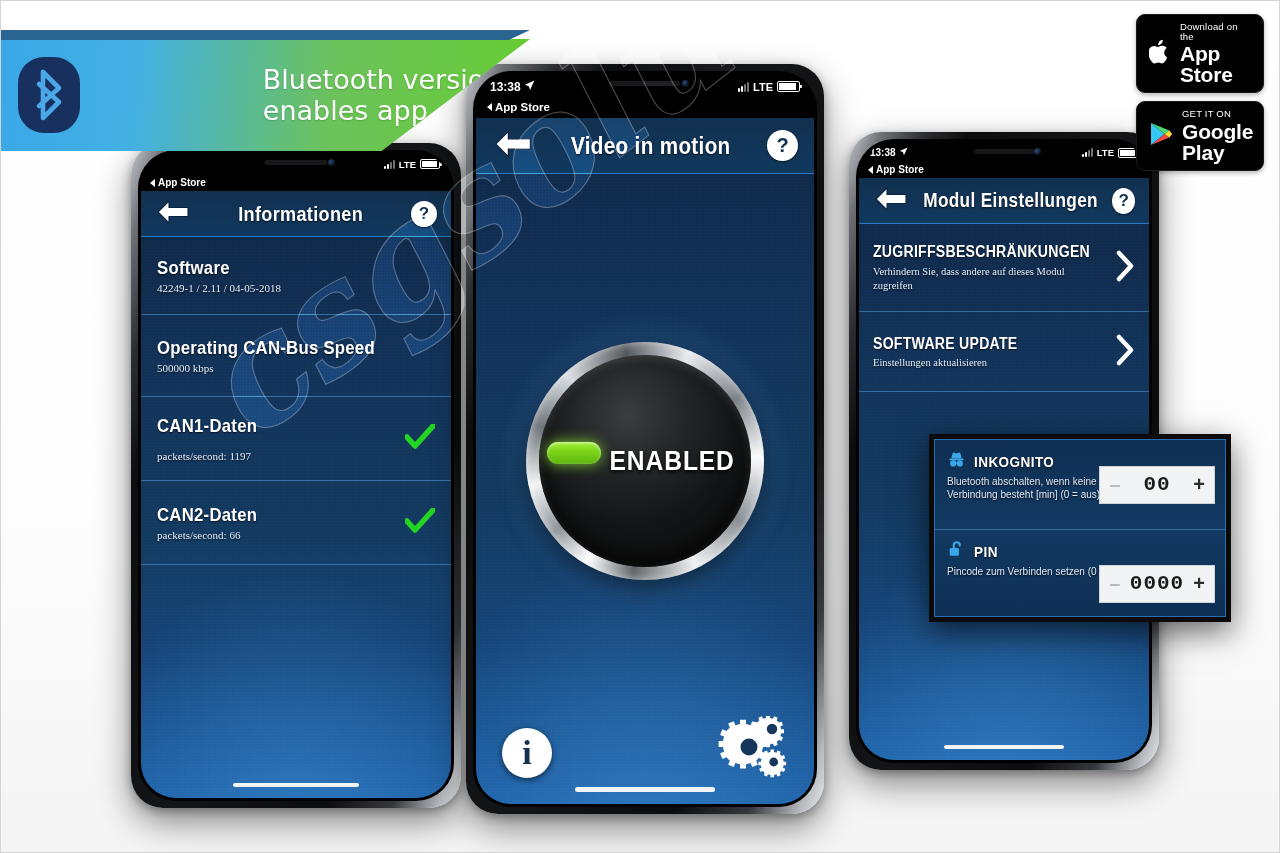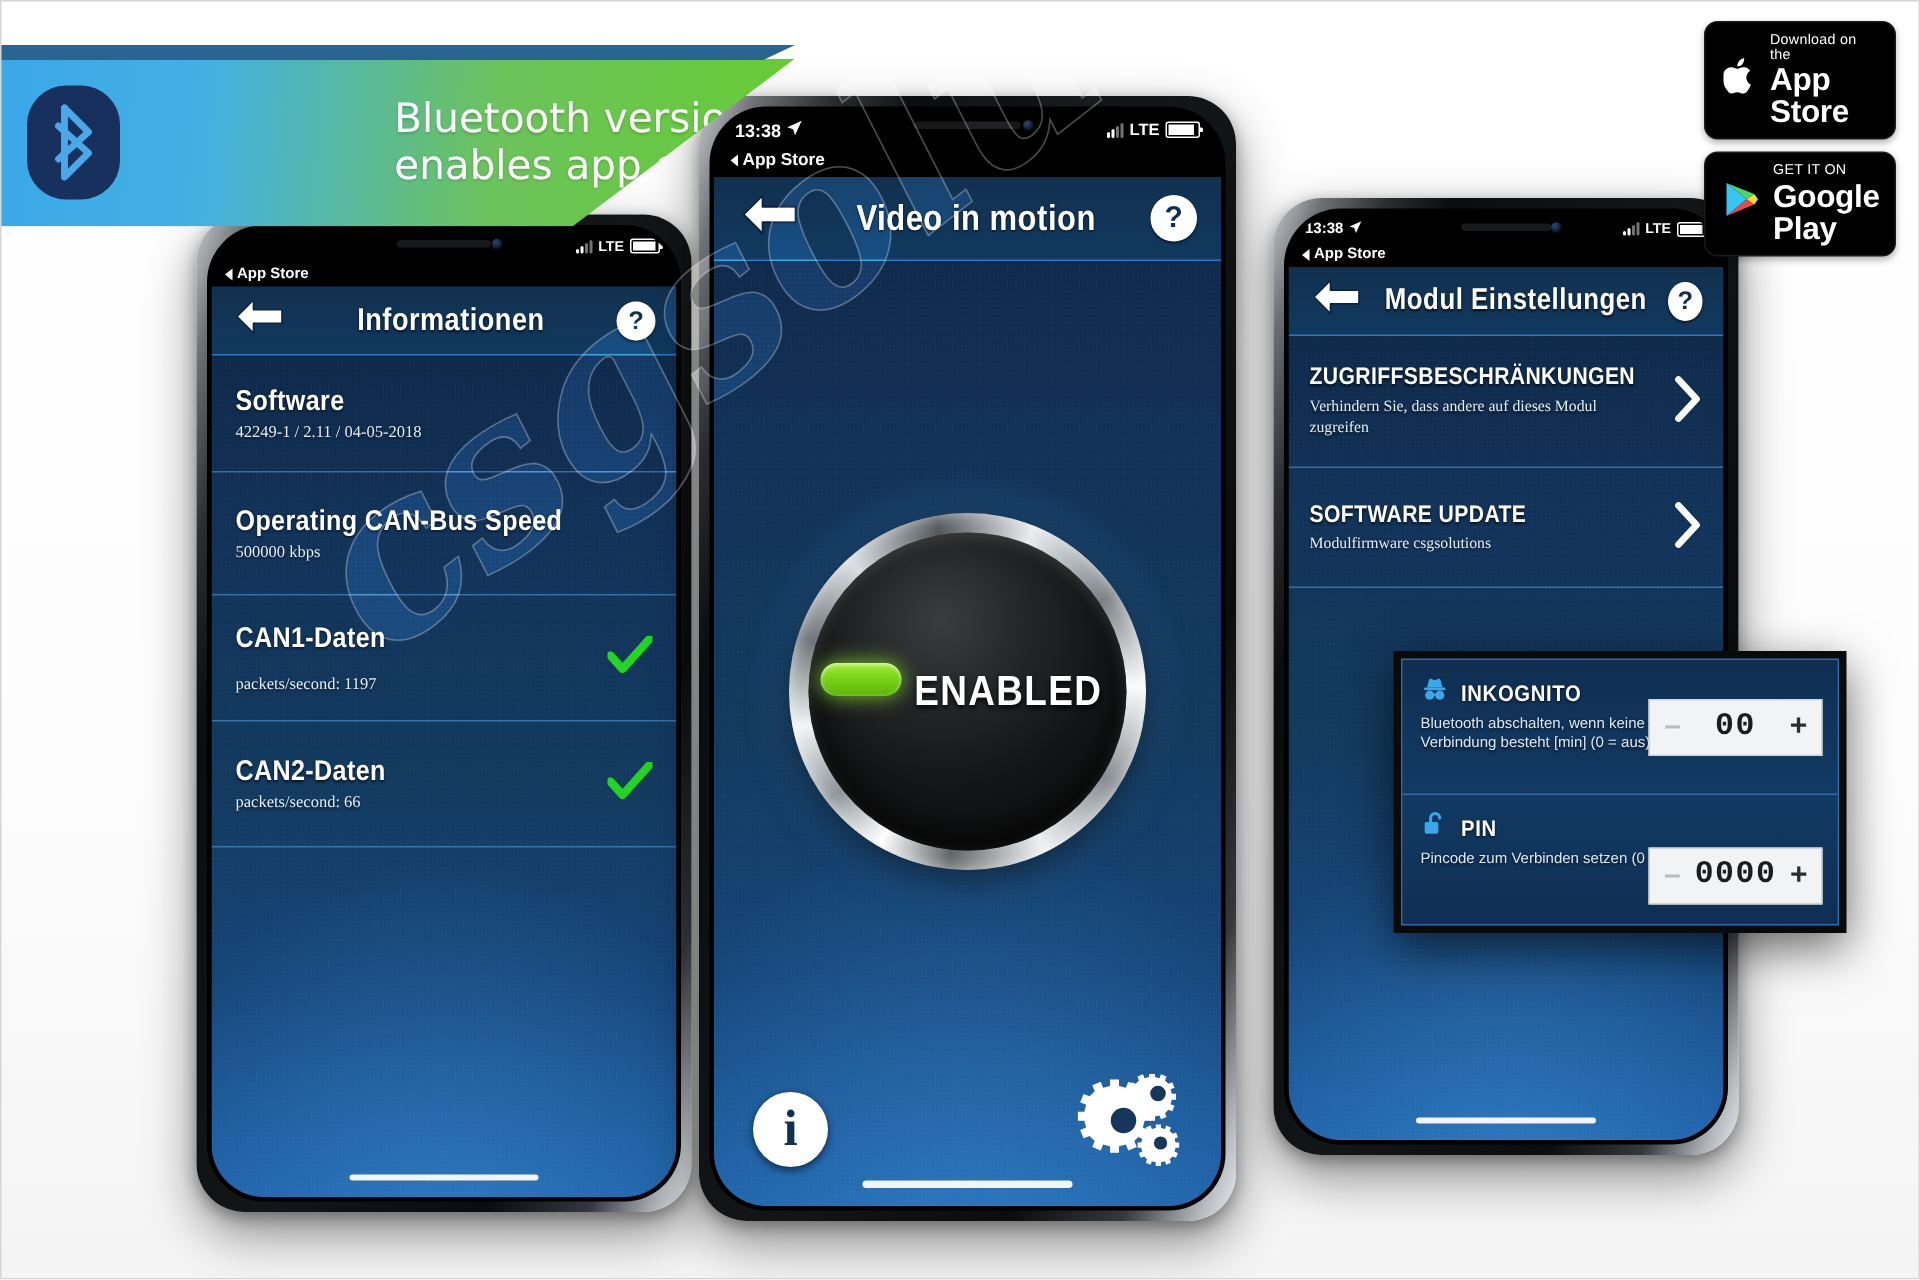--- a/index.html
+++ b/index.html
@@ -435,21 +435,21 @@
               </span>
               <span class="chev">
                 <svg width="20" height="32" viewBox="0 0 20 32" aria-hidden="true">
                   <path d="M4 3 L16 16 L4 29" stroke="#ffffff" stroke-width="4.5" fill="none" stroke-linecap="round" stroke-linejoin="round"></path>
                 </svg>
               </span>
             </div>
             <div class="row" style="height:80px;padding:0 14px;">
               <span class="row-text" style="max-width:228px;">
                 <span class="row-title" style="font-size:16px;display:block;">SOFTWARE UPDATE</span>
-                <span class="row-sub" style="font-size:10.5px;display:block;margin-top:4px;">Modulfirmware csgsolutions</span>
+                <span class="row-sub" style="font-size:10.5px;display:block;margin-top:4px;">Einstellungen aktualisieren</span>
               </span>
               <span class="chev">
                 <svg width="20" height="32" viewBox="0 0 20 32" aria-hidden="true">
                   <path d="M4 3 L16 16 L4 29" stroke="#ffffff" stroke-width="4.5" fill="none" stroke-linecap="round" stroke-linejoin="round"></path>
                 </svg>
               </span>
             </div>
           </div>
 
           <div style="position:absolute;bottom:11px;left:50%;transform:translateX(-50%);width:120px;height:4px;border-radius:3px;background:#f2f4f6;"></div>

